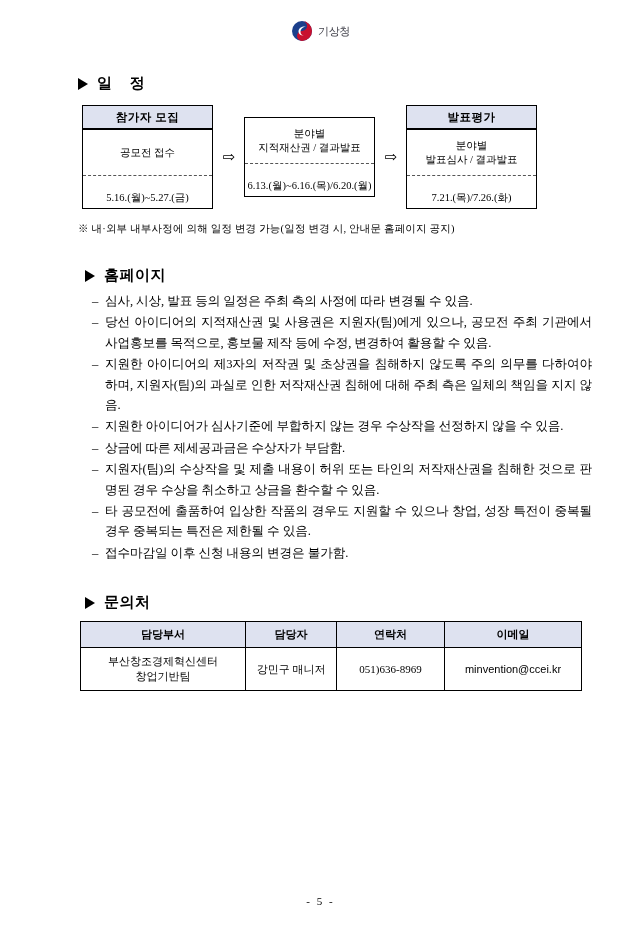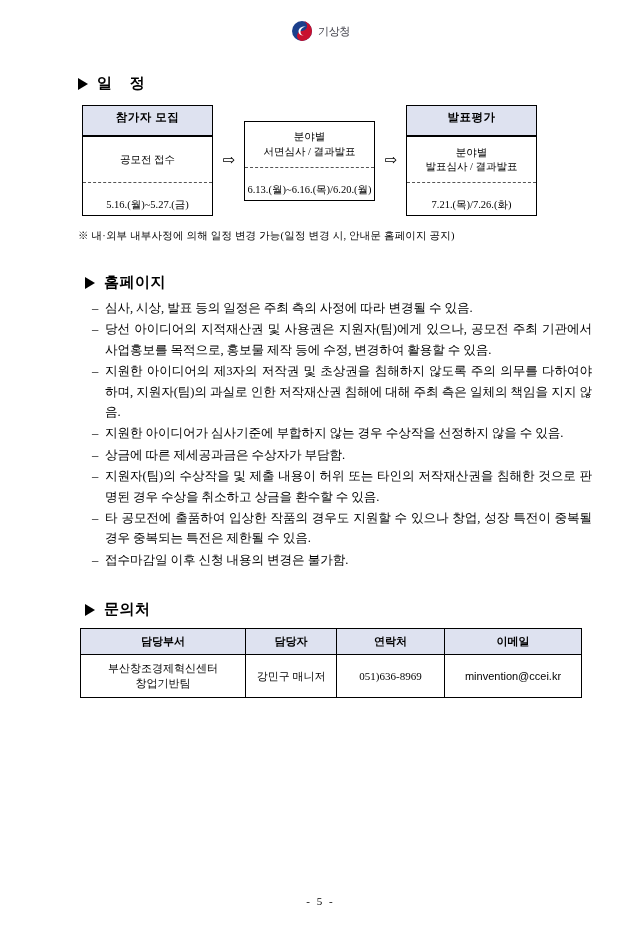--- a/index.html
+++ b/index.html
@@ -75,21 +75,21 @@
     border: 1px solid #000;
     box-sizing: border-box;
     background: #fff;
   }
   .flow-title {
     background: #dee2f0;
     border-bottom: 2px solid #000;
     text-align: center;
     font-size: 11.5px;
     font-weight: bold;
-    padding: 4px 0 10px;
+    padding: 4px 0 3px;
     letter-spacing: 0.5px;
   }
   .flow-body {
     text-align: center;
     font-size: 10.5px;
     line-height: 1.35;
     padding: 7px 2px 6px;
     min-height: 32px;
     display: flex;
     flex-direction: column;
@@ -212,21 +212,21 @@
       <div>공모전 접수</div>
     </div>
     <div class="flow-date">5.16.(월)~5.27.(금)</div>
   </div>
 
   <div class="flow-arrow">⇨</div>
 
   <div class="flow-box">
     <div class="flow-body">
       <div>분야별</div>
-      <div>서면심사 / 결과발표</div>
+      <div>지적재산권 / 결과발표</div>
     </div>
     <div class="flow-date">6.13.(월)~6.16.(목)/6.20.(월)</div>
   </div>
 
   <div class="flow-arrow">⇨</div>
 
   <div class="flow-box">
     <div class="flow-title">발표평가</div>
     <div class="flow-body">
       <div>분야별</div>

